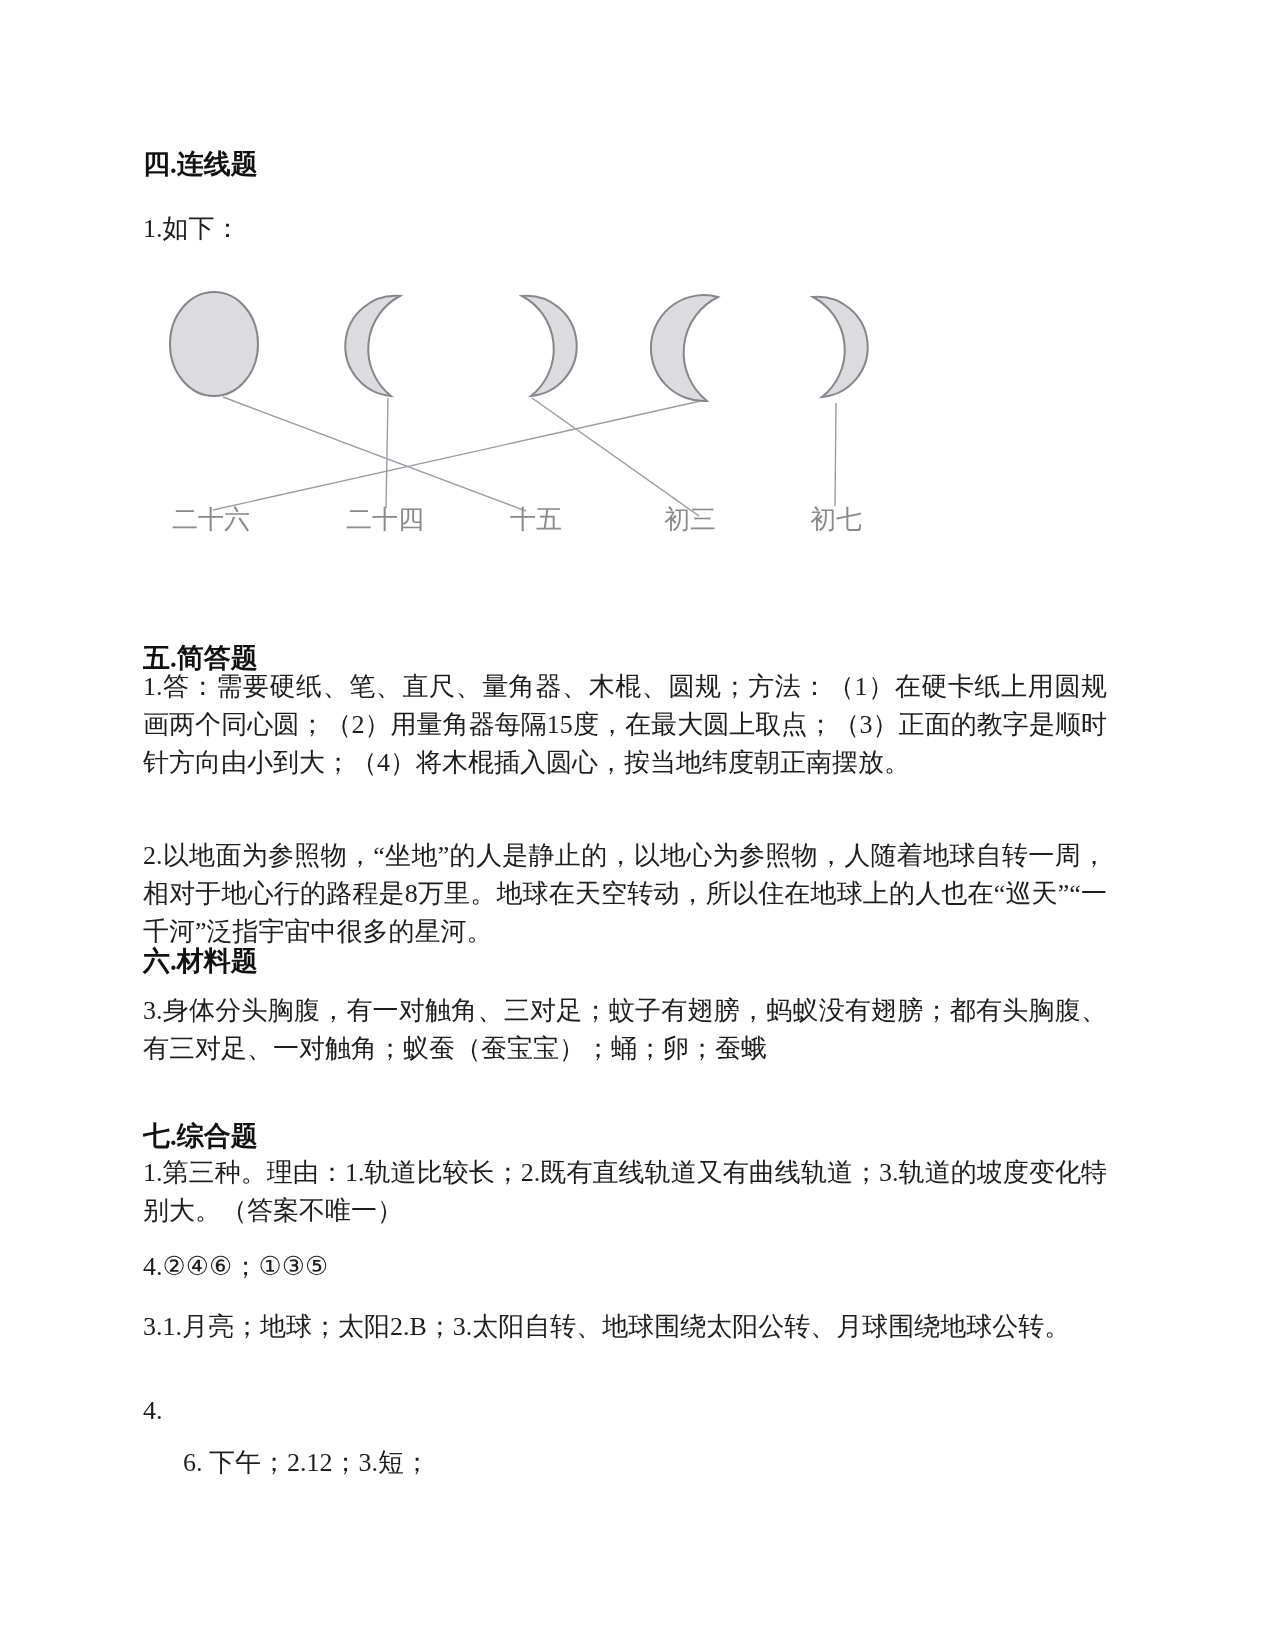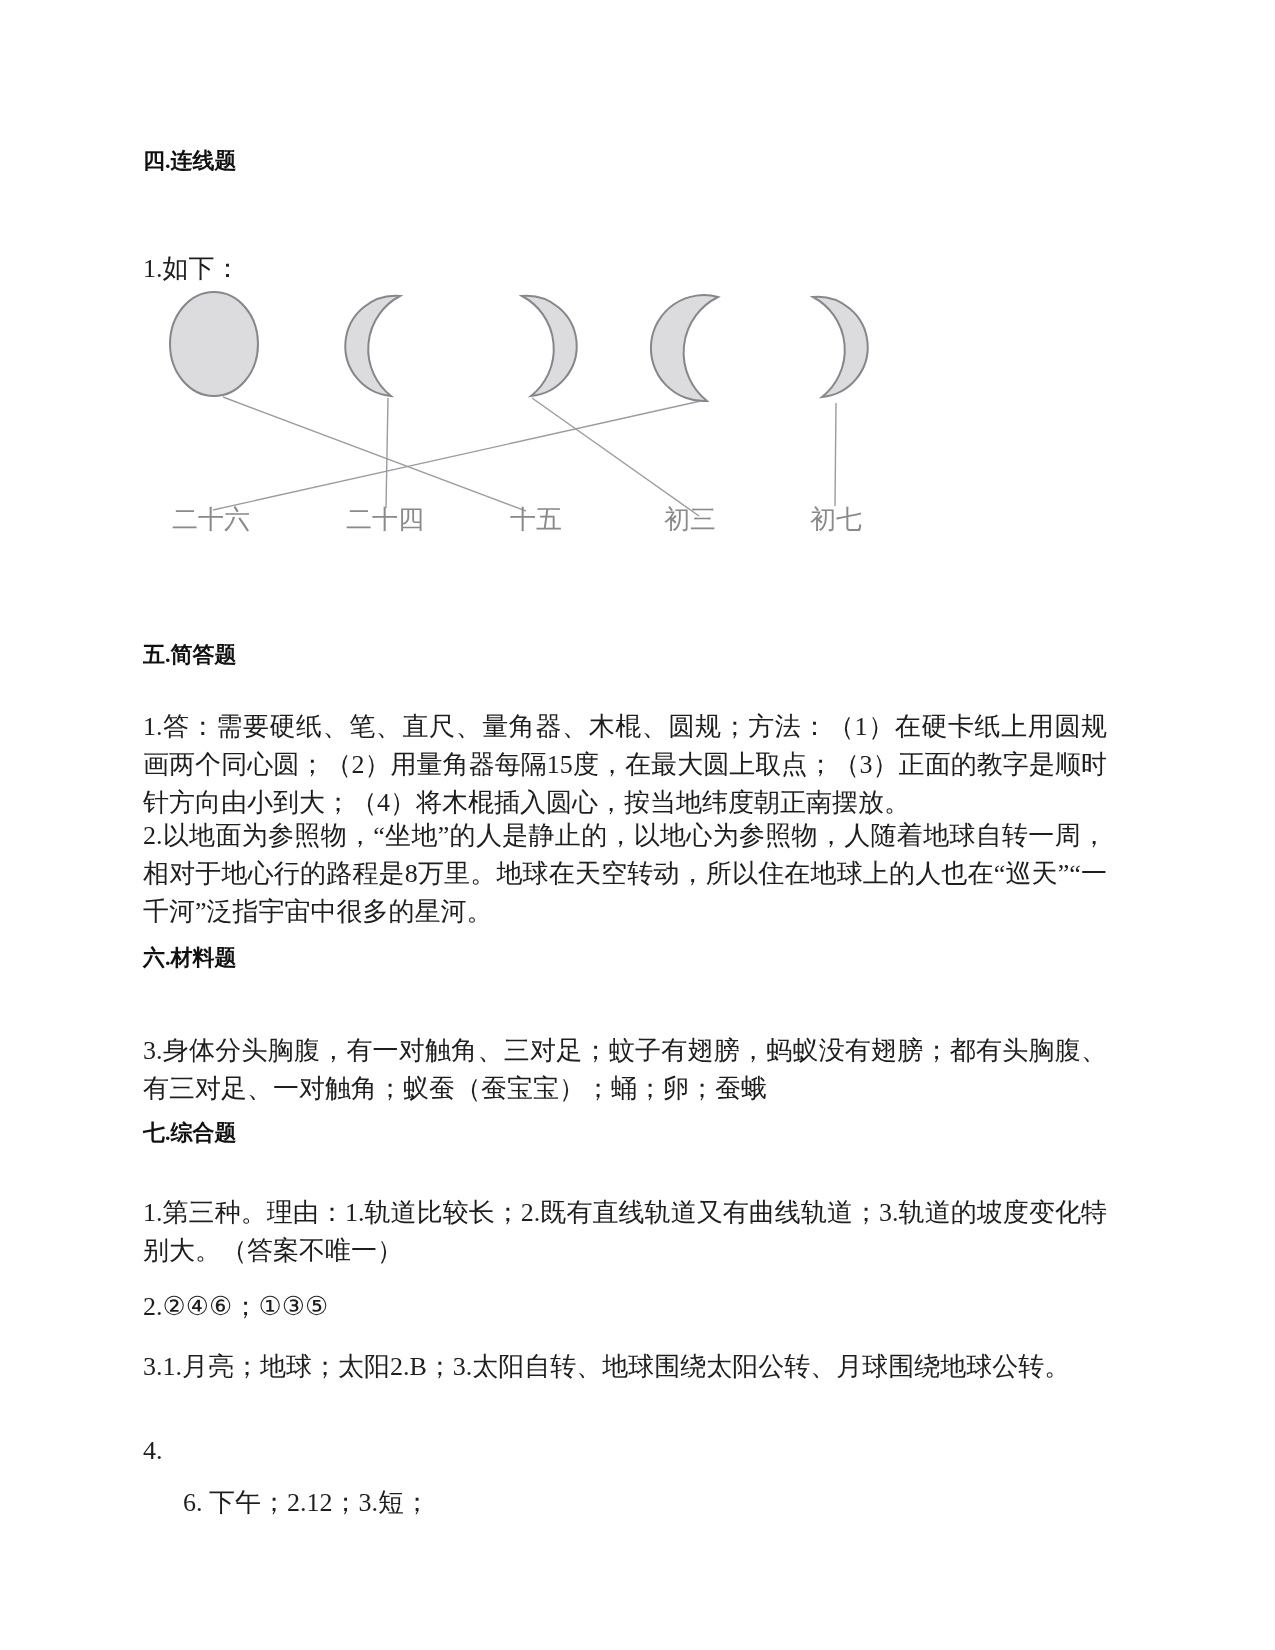--- a/index.html
+++ b/index.html
@@ -3,24 +3,24 @@
 <meta charset="utf-8">
 <style>
   * { margin:0; padding:0; box-sizing:border-box; }
   html,body { background:#ffffff; }
   body {
     width:1275px; height:1650px; position:relative; overflow:hidden;
     font-family:"Liberation Serif","DejaVu Serif","DejaVu Sans",serif;
     color:#1c1c1c;
   }
   .abs { position:absolute; left:143px; }
-  .heading { font-size:22px; font-weight:bold; color:#111; }
+  .heading { font-size:27px; font-weight:bold; color:#111; }
   .body-text {
     font-size:26px; line-height:38px; width:964px;
-    text-align:justify; text-align-last:left; color:#1e1e1e;margin-top:40px;
+    text-align:justify; text-align-last:left; color:#1e1e1e;
   }
   .plain { text-align:left; }
   .diagram-svg { position:absolute; left:143px; top:270px; width:780px; height:270px; }
   .diagram-svg text { font-size:26px; font-family:"Liberation Serif","DejaVu Serif","DejaVu Sans",serif; }
 </style>
 </head>
 <body>
 
 <div class="abs heading" style="top:146px">四.连线题</div>
 
@@ -52,29 +52,29 @@
     <text x="393" y="258">十五</text>
     <text x="547" y="258">初三</text>
     <text x="693" y="258">初七</text>
   </g>
 </svg>
 
 <div class="abs heading" style="top:640px">五.简答题</div>
 
 <div class="abs body-text" style="top:668px">1.答：需要硬纸、笔、直尺、量角器、木棍、圆规；方法：（1）在硬卡纸上用圆规画两个同心圆；（2）用量角器每隔15度，在最大圆上取点；（3）正面的教字是顺时针方向由小到大；（4）将木棍插入圆心，按当地纬度朝正南摆放。</div>
 
-<div class="abs body-text" style="top:777px">2.以地面为参照物，“坐地”的人是静止的，以地心为参照物，人随着地球自转一周，相对于地心行的路程是8万里。地球在天空转动，所以住在地球上的人也在“巡天”“一千河”泛指宇宙中很多的星河。</div>
+<div class="abs body-text" style="top:837px">2.以地面为参照物，“坐地”的人是静止的，以地心为参照物，人随着地球自转一周，相对于地心行的路程是8万里。地球在天空转动，所以住在地球上的人也在“巡天”“一千河”泛指宇宙中很多的星河。</div>
 
 <div class="abs heading" style="top:943px">六.材料题</div>
 
 <div class="abs body-text" style="top:992px">3.身体分头胸腹，有一对触角、三对足；蚊子有翅膀，蚂蚁没有翅膀；都有头胸腹、有三对足、一对触角；蚁蚕（蚕宝宝）；蛹；卵；蚕蛾</div>
 
 <div class="abs heading" style="top:1118px">七.综合题</div>
 
 <div class="abs body-text" style="top:1154px">1.第三种。理由：1.轨道比较长；2.既有直线轨道又有曲线轨道；3.轨道的坡度变化特别大。（答案不唯一）</div>
 
-<div class="abs body-text plain" style="top:1248px">2.②④⑥；①③⑤</div>
+<div class="abs body-text plain" style="top:1248px">4.②④⑥；①③⑤</div>
 
 <div class="abs body-text" style="top:1308px">3.1.月亮；地球；太阳2.B；3.太阳自转、地球围绕太阳公转、月球围绕地球公转。</div>
 
 <div class="abs body-text plain" style="top:1392px;width:auto">4.</div>
 
 <div class="abs body-text plain" style="top:1444px;left:183px;width:auto">6. 下午；2.12；3.短；</div>
 
 </body></html>

